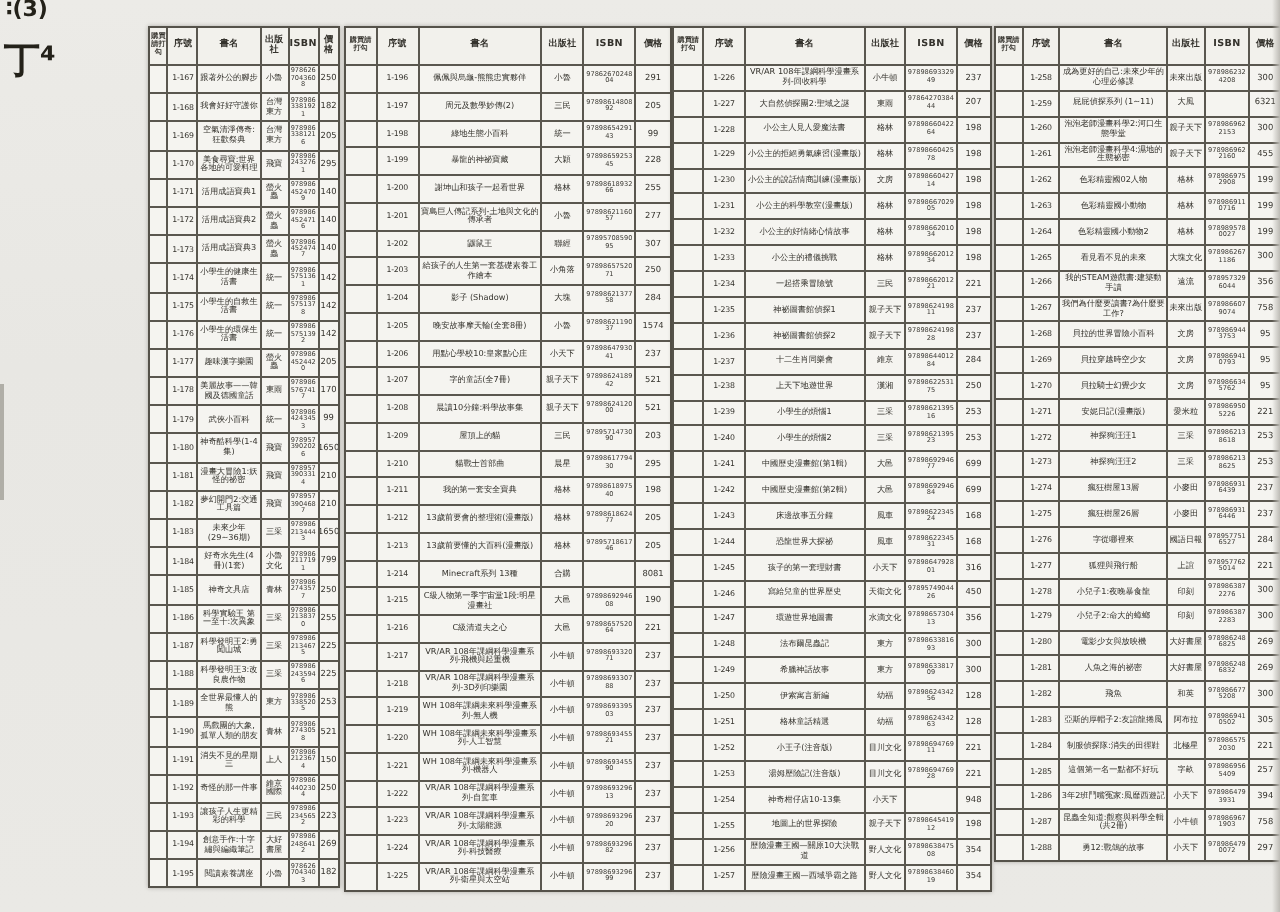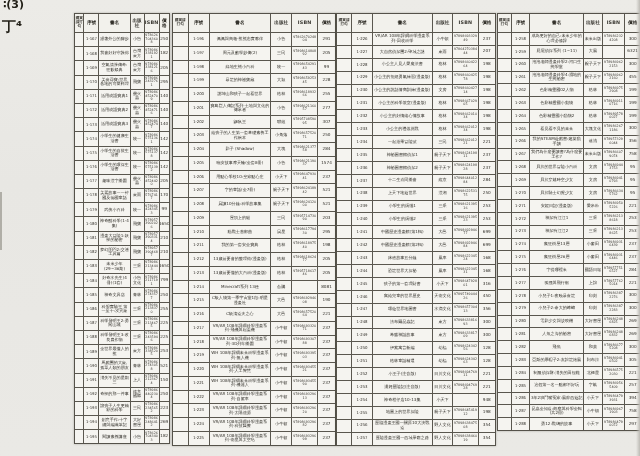--- a/index.html
+++ b/index.html
@@ -6,21 +6,21 @@
   body{
     width:640px;height:456px;position:relative;overflow:hidden;
     background:linear-gradient(180deg,#ecebe7 0%,#e8e7e3 40%,#eae9e5 100%);
     font-family:"DejaVu Sans",sans-serif;color:#34322c;
   }
   .page-edge-right{position:absolute;right:0;top:0;width:4px;height:456px;
     background:linear-gradient(90deg,rgba(0,0,0,0),#bdbbb5);}
   .page-edge-left{position:absolute;left:0;top:192px;width:2px;height:58px;background:#8a887f;opacity:.6;}
   .annot{position:absolute;color:#232119;font-weight:bold;}
   .annot-top{left:3px;top:-2px;font-size:11px;}
-  .annot-left{left:2px;top:18px;font-size:14px;}
+  .annot-left{left:2px;top:18px;font-size:18px;}
   .scanwrap{position:absolute;left:0;top:0;width:640px;height:456px;filter:blur(.22px);}
   .tbl{position:absolute;background:#f5f4f0;border:1px solid #55524a;
     box-shadow:0 0 2px rgba(60,58,50,.35);}
   .t1{left:74px;top:13px;width:94px;}
   .t2{left:172px;top:13px;width:162px;}
   .t3{left:336px;top:13px;width:158px;}
   .t4{left:497px;top:13px;width:142px;}
   .hrow,.row{display:grid;}
   .t1 .hrow,.t1 .row{grid-template-columns:9% 16% 33% 15% 16% 11%;}
   .t2 .hrow,.t2 .row,.t3 .hrow,.t3 .row,.t4 .hrow,.t4 .row{grid-template-columns:9% 13% 38% 13% 16% 11%;}

